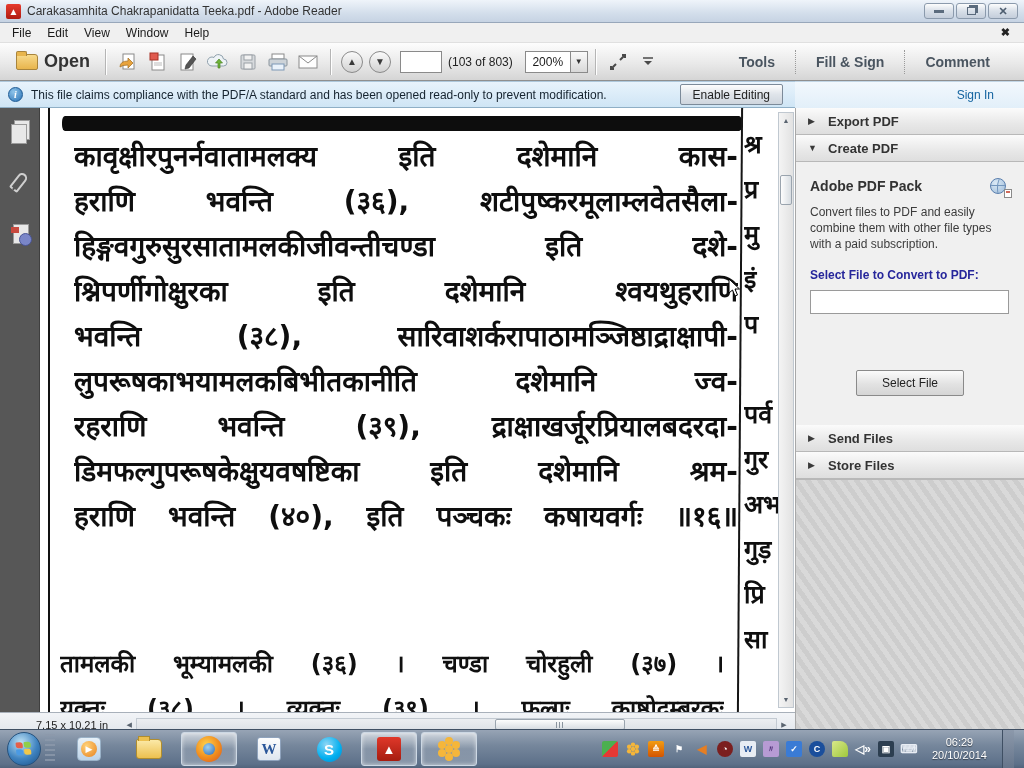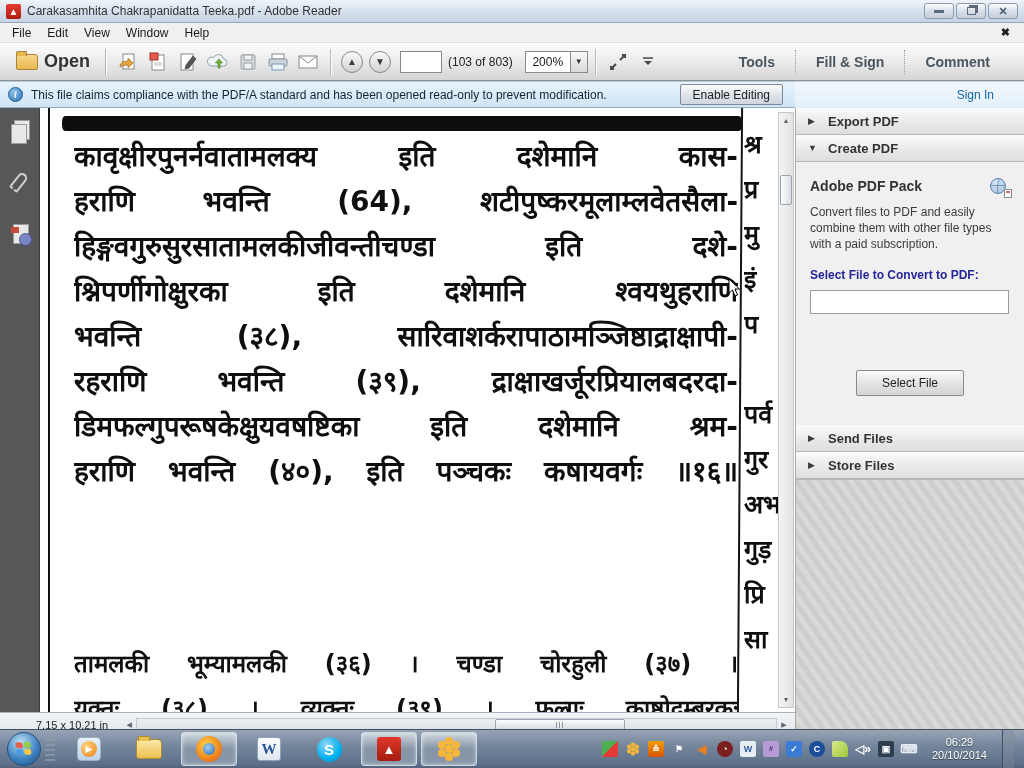--- a/index.html
+++ b/index.html
@@ -82,21 +82,21 @@
   .std-ico:after { content:""; position:absolute; right:-4px; bottom:-3px; width:11px; height:11px; border-radius:50%;
     background:#7a86c8; border:1px solid #4a5595; }
 
   .docarea { position:absolute; left:40px; top:0; width:755px; height:604px; background:#fff; overflow:hidden; }
   .scan-left-line { position:absolute; left:8px; top:0; width:2px; height:604px; background:#111; }
   .scan-top-smear { position:absolute; left:22px; top:8px; width:680px; height:15px; background:#0d0d0d; border-radius:3px/6px; }
   .scan-col-line { position:absolute; left:699px; top:0; width:2px; height:604px; background:#151515; transform:skewX(-0.4deg); }
 
   .dev-text { position:absolute; left:34px; top:26px; width:664px; font-family:"DejaVu Sans",sans-serif; font-weight:bold; color:#0e0e0e; }
   .dline { font-size:28px; line-height:45px; height:45px; white-space:nowrap; text-align:justify; text-align-last:justify; overflow:hidden; }
-  .commentary { position:absolute; left:34px; top:534px; width:664px; font-family:"DejaVu Sans",sans-serif; font-weight:bold; color:#101010; }
+  .commentary { position:absolute; left:20px; top:534px; width:664px; font-family:"DejaVu Sans",sans-serif; font-weight:bold; color:#101010; }
   .cline { font-size:24px; line-height:45px; height:45px; white-space:nowrap; text-align:justify; text-align-last:justify; overflow:hidden; }
 
   .edge-col { position:absolute; left:704px; top:14px; width:34px; font-family:"DejaVu Sans",sans-serif; font-weight:bold; color:#0e0e0e; overflow:hidden; }
   .frag { font-size:25px; line-height:45px; height:45px; white-space:nowrap; }
 
   .vscroll { position:absolute; right:1px; top:4px; width:16px; height:596px; background:linear-gradient(90deg,#f4f4f4,#e2e2e2); border:1px solid #c0c8d0; }
   .vs-btn { position:absolute; left:0; width:14px; height:15px; display:flex; align-items:center; justify-content:center; font-size:7px; color:#5a6470; }
   .vs-up { top:0; } .vs-down { bottom:0; }
   .vs-thumb { position:absolute; left:1px; top:62px; width:12px; height:30px; background:linear-gradient(90deg,#fdfdfd,#d8dde2); border:1px solid #9aa4ae; border-radius:2px; }
 
@@ -311,24 +311,25 @@
   </div>
 
   <div class="docarea">
     <div class="scan-top-smear"></div>
     <div class="scan-left-line"></div>
     <div class="scan-col-line"></div>
 
     <div class="dev-text">
 
     <div class="dline">कावृक्षीरपुनर्नवातामलक्य इति दशेमानि कास-</div>
-        <div class="dline">हराणि भवन्ति (64), शटीपुष्करमूलाम्लवेतसैला-</div>
+        <div class="dline">हराणि भवन्ति (३६), शटीपुष्करमूलाम्लवेतसैला-</div>
         <div class="dline">हिङ्गवगुरुसुरसातामलकीजीवन्तीचण्डा इति दशे-</div>
         <div class="dline">श्निपर्णीगोक्षुरका इति दशेमानि श्वयथुहराणि</div>
         <div class="dline">भवन्ति (३८), सारिवाशर्करापाठामञ्जिष्ठाद्राक्षापी-</div>
+        <div class="dline">लुपरूषकाभयामलकबिभीतकानीति दशेमानि ज्व-</div>
         <div class="dline">रहराणि भवन्ति (३९), द्राक्षाखर्जूरप्रियालबदरदा-</div>
         <div class="dline">डिमफल्गुपरूषकेक्षुयवषष्टिका इति दशेमानि श्रम-</div>
         <div class="dline">हराणि भवन्ति (४०), इति पञ्चकः कषायवर्गः ॥१६॥</div>
       </div>
 
     <div class="commentary">
 
     <div class="cline">तामलकी भूम्यामलकी (३६) । चण्डा चोरहुली (३७) ।</div>
         <div class="cline">यक्तः (३८) । व्यक्तः (३९) । फल्गुः काष्ठोदुम्बरकः</div>
       </div>

